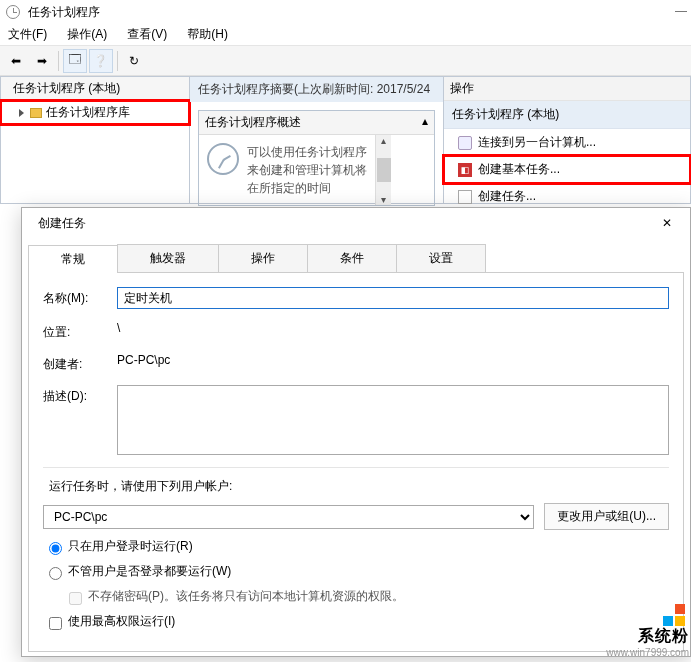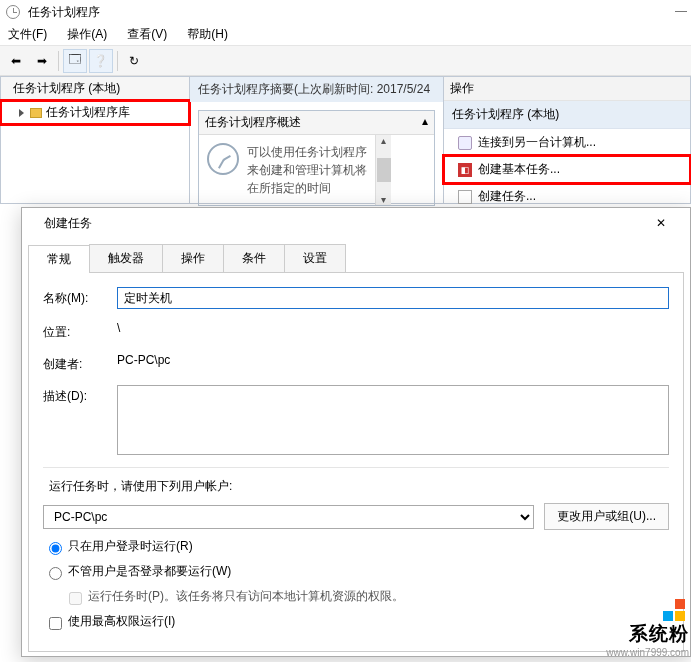--- a/index.html
+++ b/index.html
@@ -38,44 +38,44 @@
     .act .hdr{background:#f3f3f3;padding:3px 6px;border-bottom:1px solid #e4e4e4}
     .act .sec{background:#e6eef7;padding:5px 8px;border-bottom:1px solid #dbe3ee}
     .act .row{display:flex;align-items:center;gap:6px;padding:5px 14px}
     .act .red{outline:3px solid #f00;outline-offset:-1px}
     .ico{width:14px;height:14px;display:inline-block}
     .ico.link{border:1px solid #a9b;border-radius:2px;background:#eef}
     .ico.new{background:#c33;color:#fff;text-align:center;line-height:14px;font-size:9px}
     .ico.task{border:1px solid #aaa;background:#fff}
     
     .dialog{position:absolute;left:21px;top:207px;width:670px;height:450px;background:#fff;border:1px solid #aaa;box-shadow:0 4px 20px rgba(0,0,0,.2)}
-    .dlg-title{height:30px;display:flex;align-items:center;justify-content:space-between;padding:0 16px}
+    .dlg-title{height:30px;display:flex;align-items:center;justify-content:space-between;padding:0 10px}
     .dlg-title .l{display:flex;align-items:center;gap:6px}
     .dlg-title .r{padding:2px 8px}
     .tabs{display:flex;margin:6px 6px 0}
-    .tab{padding:5px 18px;border:1px solid #ccc;background:#f5f5f5;border-bottom:none;margin-right:-1px}
+    .tab{padding:5px 32px;border:1px solid #ccc;background:#f5f5f5;border-bottom:none;margin-right:-1px}
     .tab.sel{background:#fff;position:relative;top:1px;font-weight:400}
     .panel{margin:0 6px;border:1px solid #ccc;padding:14px;height:380px}
     .form-row{display:flex;align-items:flex-start;gap:14px;margin-bottom:12px}
     .form-row label{width:60px;padding-top:3px}
     .inp{border:1px solid #1e72cf;padding:3px 6px;flex:1;font-family:inherit}
     .sep{height:1px;background:#e5e5e5;margin:10px 0}
     .sec-row{display:flex;align-items:center;gap:10px;margin:8px 0}
     .sec-row select{flex:1;padding:3px 6px;border:1px solid #aaa;background:#fff}
     .btn{padding:4px 12px;border:1px solid #bbb;background:#fafafa}
     .radio-row,.chk-row{display:flex;align-items:flex-end;gap:6px;margin:8px 0 8px 6px}
     .chk-row.ind{margin-left:26px;color:#555}
     
     .wm{position:absolute;right:2px;bottom:4px;text-align:right}
     .wm .logo{display:grid;grid-template-columns:10px 10px;grid-template-rows:10px 10px;gap:2px;margin:0 4px 0 auto;width:22px}
     .wm .logo span:nth-child(1){background:#fff}
     .wm .logo span:nth-child(2){background:#f25022}
     .wm .logo span:nth-child(3){background:#00a4ef}
     .wm .logo span:nth-child(4){background:#ffb900}
-    .wm .t1{font-size:19px;font-weight:700;letter-spacing:1px}
+    .wm .t1{font-size:16px;font-weight:700;letter-spacing:1px}
     .wm .t2{font-size:10px;color:#999}
     .clock-lg{width:32px;height:32px;border:2px solid #9ab;border-radius:50%;position:relative;flex-shrink:0}
     .clock-lg::before,.clock-lg::after{content:"";position:absolute;background:#9ab;left:50%;top:50%;transform-origin:left top}
     .clock-lg::before{width:8px;height:2px;transform:rotate(-30deg)}
     .clock-lg::after{width:2px;height:10px;transform:rotate(30deg)}
   </style>
 </head>
 <body>
 
 <div class="title">
@@ -200,21 +200,21 @@
     <div class="radio-row">
       <input type="radio" checked="" style="">
       <label>只在用户登录时运行(R)</label>
     </div>
     <div class="radio-row">
       <input type="radio" style="">
       <label>不管用户是否登录都要运行(W)</label>
     </div>
     <div class="chk-row ind">
       <input type="checkbox" disabled="" style="">
-      <label>运行任务时(P)。该任务将只有访问本地计算机资源的权限。</label>
+      <label>不存储密码(P)。该任务将只有访问本地计算机资源的权限。</label>
     </div>
     <div class="chk-row">
       <input type="checkbox" style="">
       <label>使用最高权限运行(I)</label>
     </div>
   </div>
 </div>
 
 <div class="wm">
   <div class="logo">

